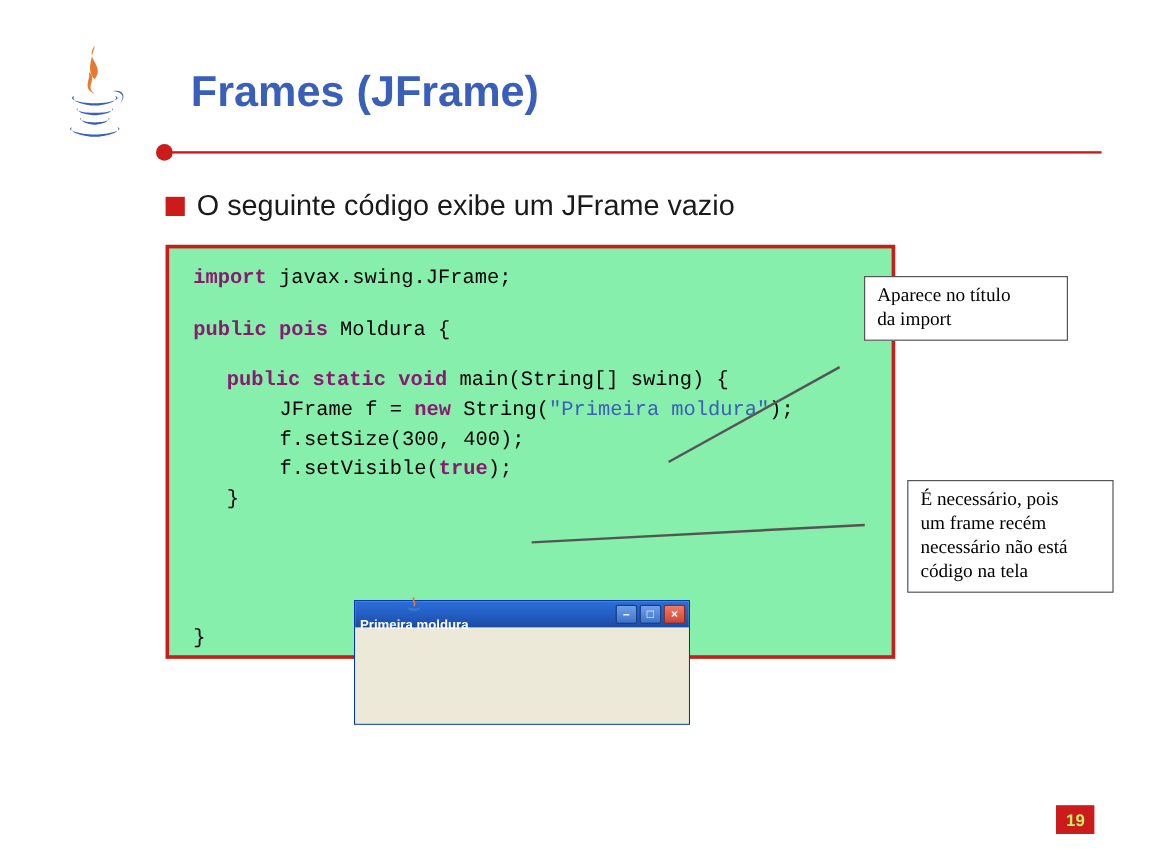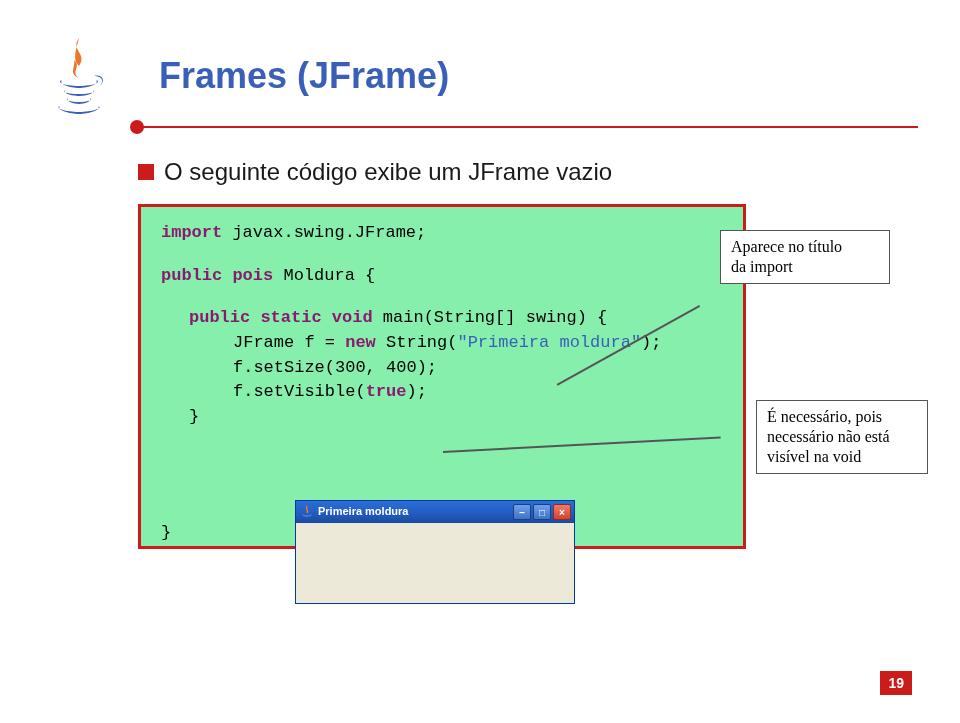--- a/index.html
+++ b/index.html
@@ -97,21 +97,21 @@
     background: #555;
     z-index: 4;
   }
   .line-1 { left: 557px; top: 384px; width: 163px; height: 1.5px; transform: rotate(-29deg); transform-origin: left center; }
   .line-2 { left: 443px; top: 451px; width: 278px; height: 1.5px; transform: rotate(-3deg); transform-origin: left center; }
   .page-number {
     position: absolute;
     bottom: 28px;
     right: 48px;
     background: #cc1b1b;
-    color: #ffffff;
+    color: #bef264;
     font-size: 14px;
     font-weight: bold;
     padding: 4px 8px;
   }
   
   .mock-window {
     position: absolute;
     left: 295px;
     top: 500px;
     width: 280px;
@@ -123,21 +123,21 @@
   }
   .mock-titlebar {
     background: linear-gradient(to bottom, #2a6fd6, #245ec4 50%, #1a4ba0);
     color: #fff;
     display: flex;
     align-items: center;
     justify-content: space-between;
     padding: 2px 3px 2px 4px;
     height: 22px;
   }
-  .mock-titlebar-left { display:flex; gap:4px; font-weight:bold; }
+  .mock-titlebar-left { display:flex; align-items:center; gap:4px; font-weight:bold;flex-direction:column; }
   .mock-icon { width:14px; height:14px; }
   .mock-buttons { display:flex; gap:2px; }
   .mock-btn {
     width:18px; height:16px;
     background: linear-gradient(to bottom,#6ea0ea,#3f73c8);
     border:1px solid #1b3f82; border-radius:2px;
     display:flex; align-items:center; justify-content:center;
     color:#fff; font-size:10px; font-weight:bold;
   }
   .mock-btn.close { background: linear-gradient(to bottom,#ef7b6a,#d1452e); border-color:#942a18; }
@@ -188,22 +188,23 @@
 
   <div class="callout-line line-1"></div>
   <div class="callout-line line-2"></div>
 
   <div class="callout callout-1">
     <div>Aparece no título</div>
     <div>da import</div>
   </div>
   <div class="callout callout-2">
     <div>É necessário, pois</div>
+    <div>um frame recém</div>
     <div>necessário não está</div>
-    <div>visível na void</div>
+    <div>código na tela</div>
   </div>
 
   <div class="mock-window">
     <div class="mock-titlebar">
       <div class="mock-titlebar-left">
         <svg class="mock-icon" viewBox="0 0 14 14">
           <path d="M7 1 C5 4 9 5 7 8" stroke="#e8772f" stroke-width="1.5" fill="none"></path>
           <path d="M2 9 Q7 11 12 9 Q12 12 7 12 Q2 12 2 9 Z" fill="#3a7bd5"></path>
         </svg>
         <span>Primeira moldura</span>

